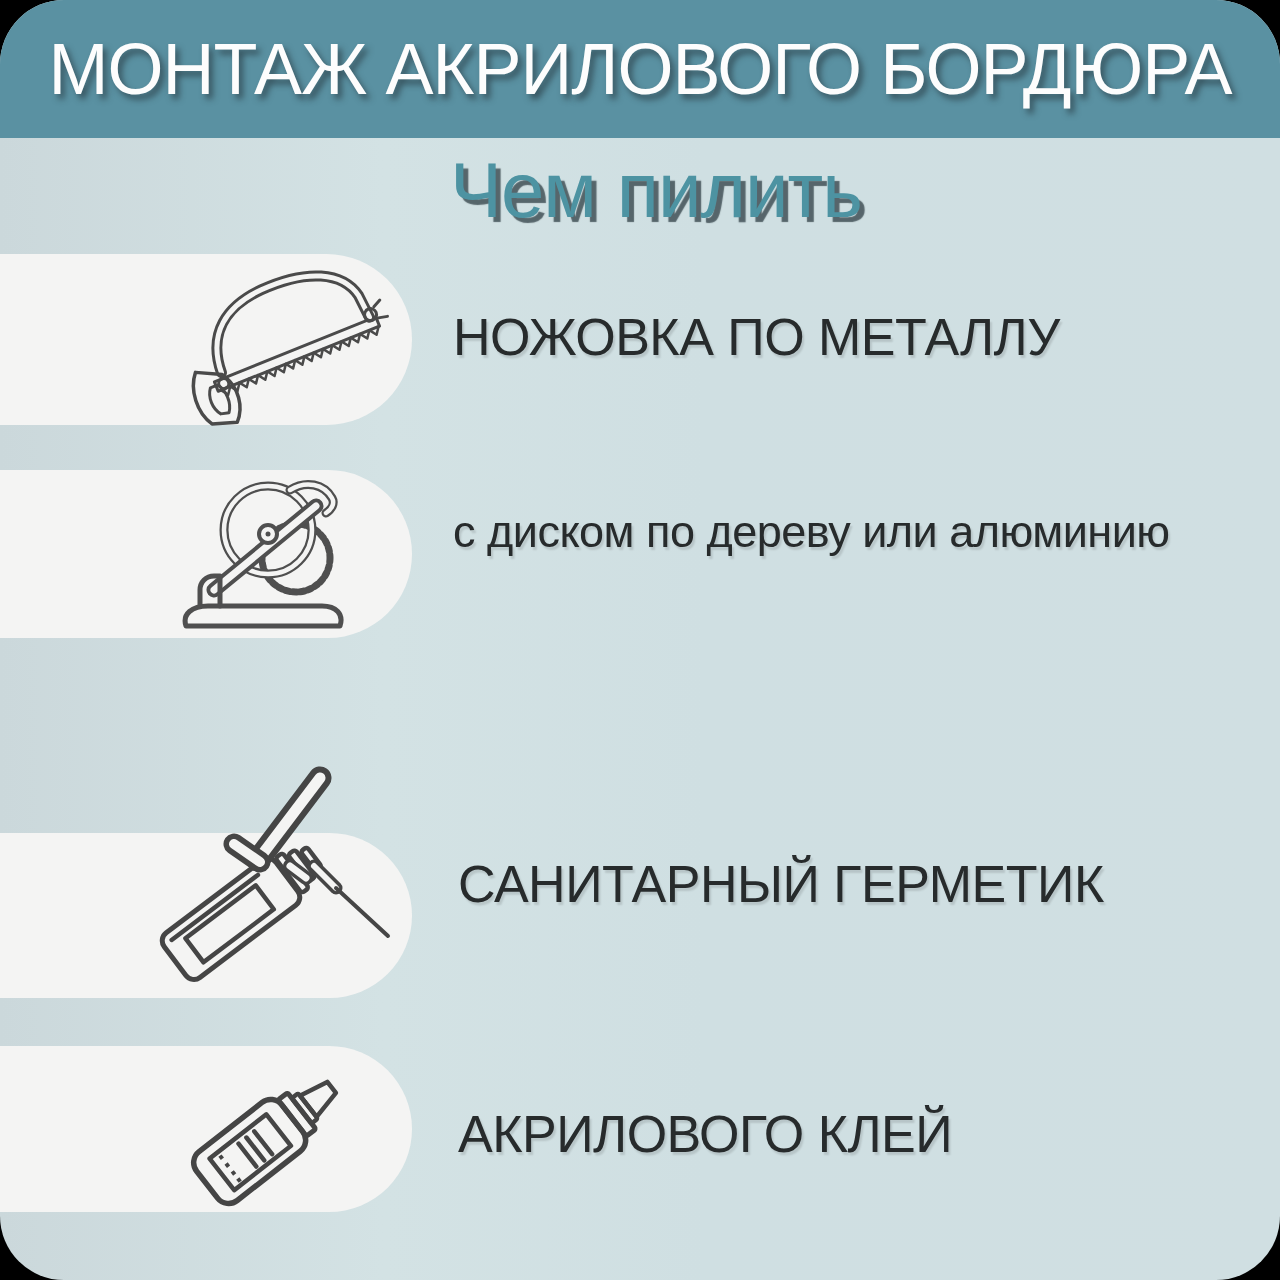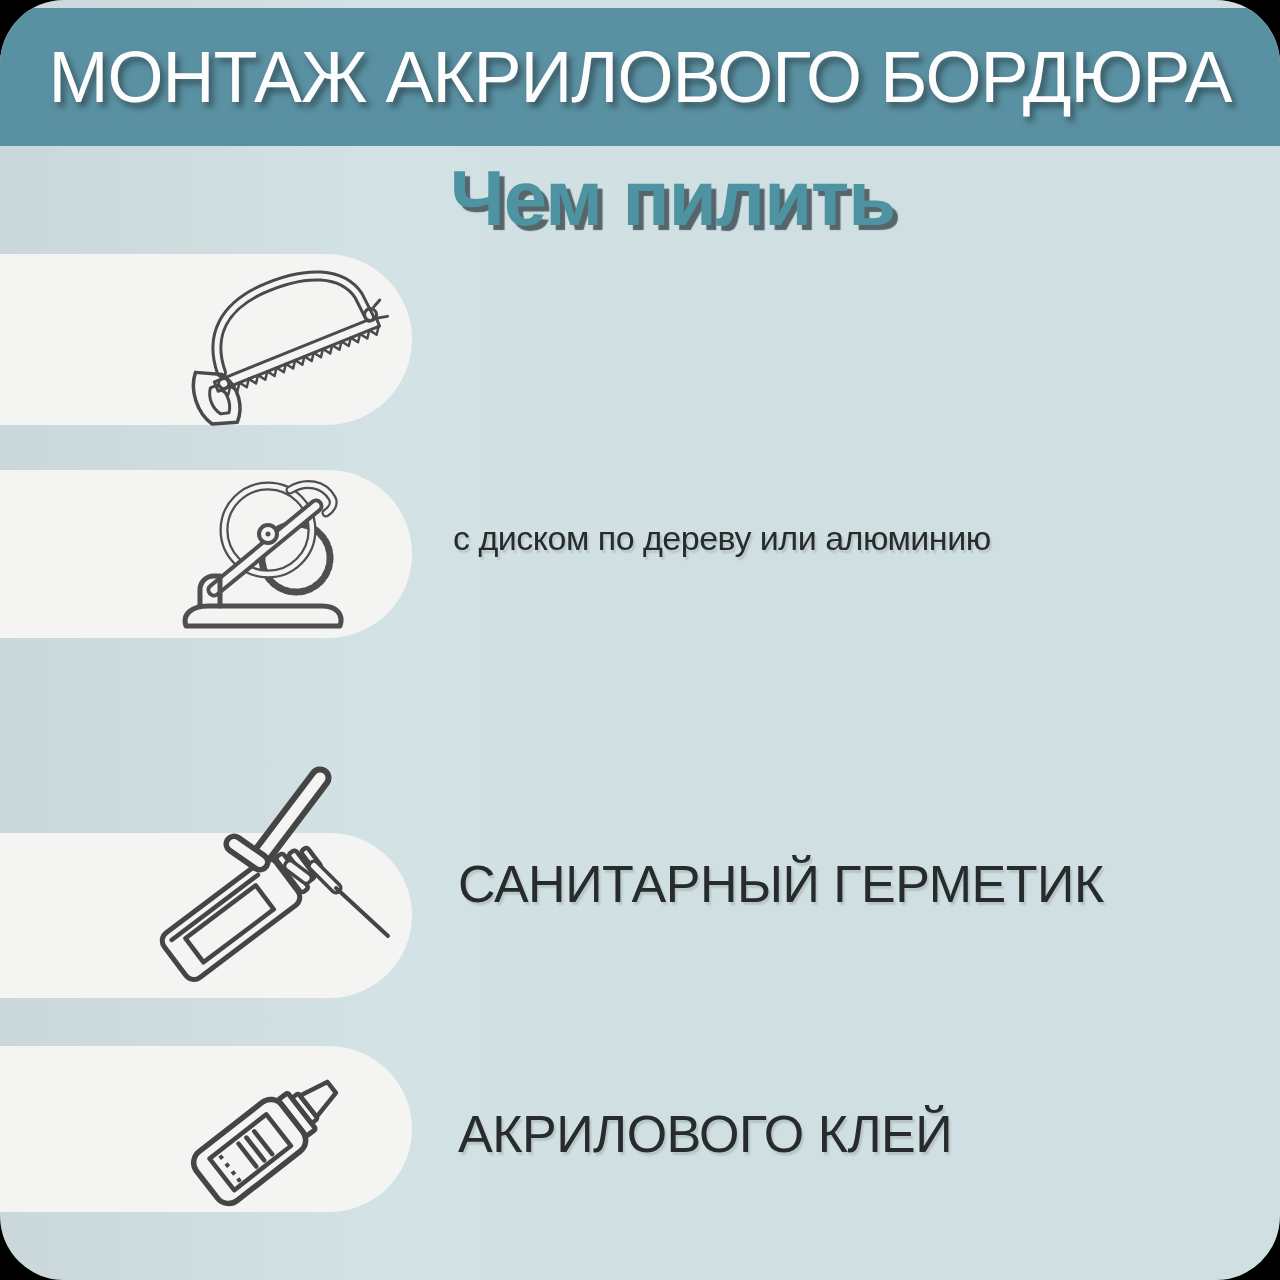--- a/index.html
+++ b/index.html
@@ -3,52 +3,51 @@
 <meta charset="utf-8">
 <style>
   html,body{margin:0;padding:0;background:#000;}
   body{font-family:"Liberation Sans", sans-serif;}
   .canvas{
     position:relative;width:1280px;height:1280px;margin:0 auto;
     border-radius:64px;overflow:hidden;
     background:linear-gradient(90deg,#cbd8db 0%,#d3e2e4 30%,#cfdfe2 55%,#d0dfe2 100%);
   }
   .header{
-    position:absolute;top:8px;left:0;width:1280px;height:138px;
+    position:absolute;top:0;left:0;width:1280px;height:138px;
     background:#5a91a2;display:flex;align-items:center;justify-content:center;
   }
   .header-title{
     font-size:72px;font-weight:400;letter-spacing:-1px;white-space:nowrap;
     color:#fdfdfd;text-shadow:4px 5px 6px rgba(32,44,50,0.6);
   }
   .teal-heading{
     position:absolute;left:450px;
-    font-size:78px;font-weight:700;letter-spacing:-1px;line-height:1;
+    font-size:78px;font-weight:400;letter-spacing:-1px;line-height:1;
     color:#4d93a2;text-shadow:5px 5px 1px rgba(65,80,86,0.85);
     white-space:nowrap;
-    margin-top:8px;
   }
   #heading-saw{top:151px;}
   #heading-glue{top:703px;}
   .pill{
     position:absolute;left:0;width:412px;height:170px;
     background:#f4f4f3;border-radius:0 86px 86px 0;
   }
   #pill-1{top:254px;height:171px;}
   #pill-2{top:470px;height:168px;}
   #pill-3{top:833px;height:165px;}
   #pill-4{top:1046px;height:166px;}
   .item-title{
     position:absolute;font-size:52px;color:#272b2c;letter-spacing:-0.5px;
     line-height:1.08;white-space:nowrap;text-shadow:2px 3px 2px rgba(0,0,0,0.12);
   }
   #item-1-title{left:453px;top:309px;}
   #item-2-block{left:453px;top:504px;}
   .item-subtitle{
-    font-size:34px;color:#272b2c;letter-spacing:-0.5px;margin-top:16px;
+    font-size:45px;color:#272b2c;letter-spacing:-0.5px;margin-top:4px;
     white-space:nowrap;text-shadow:2px 3px 2px rgba(0,0,0,0.12);
   }
   #item-3-title{left:458px;top:856px;}
   #item-4-title{left:458px;top:1106px;}
   .icon{position:absolute;}
   #icon-hacksaw{left:150px;top:262px;}
   #icon-miter{left:168px;top:478px;}
   #icon-caulk{left:150px;top:766px;}
   #icon-glue{left:172px;top:1068px;}
   svg{display:block;overflow:visible;}
@@ -77,20 +76,21 @@
 
         <path d="M62 90 L38 78 C26 92 24 116 34 132 L58 140 C70 128 72 108 64 94 Z" stroke-width="3.5"></path>
         <path d="M46 98 C40 106 40 118 46 126 L54 128 C60 120 60 106 54 98 Z" stroke-width="3"></path>
 
         <circle cx="60" cy="99" r="5" stroke-width="3"></circle>
         <circle cx="222" cy="90" r="6" stroke-width="3"></circle>
         <path d="M228 84 l8 -4 M228 96 l9 2" stroke-width="3"></path>
       </g>
     </svg>
   </div>
+  <div class="item-title" id="item-1-title">НОЖОВКА ПО МЕТАЛЛУ</div>
 
   <div class="pill" id="pill-2"></div>
   <div class="icon" id="icon-miter">
     <svg width="190" height="155" viewBox="0 0 190 155" fill="none" stroke="#4f4f4f" stroke-linecap="round" stroke-linejoin="round">
 
       <circle cx="128" cy="80" r="34" stroke-width="7" stroke-dasharray="4 3.5"></circle>
 
       <circle cx="100" cy="52" r="44" stroke-width="9"></circle>
       <circle cx="100" cy="52" r="44" stroke-width="4.5" stroke="#f4f4f3"></circle>
 

